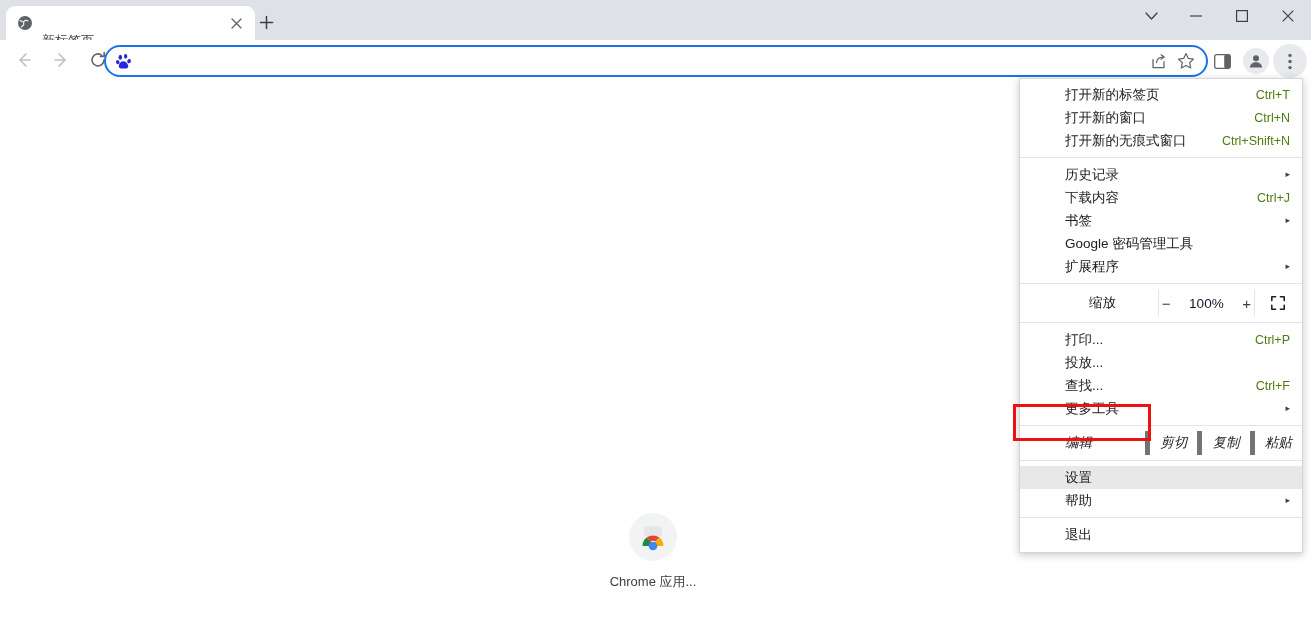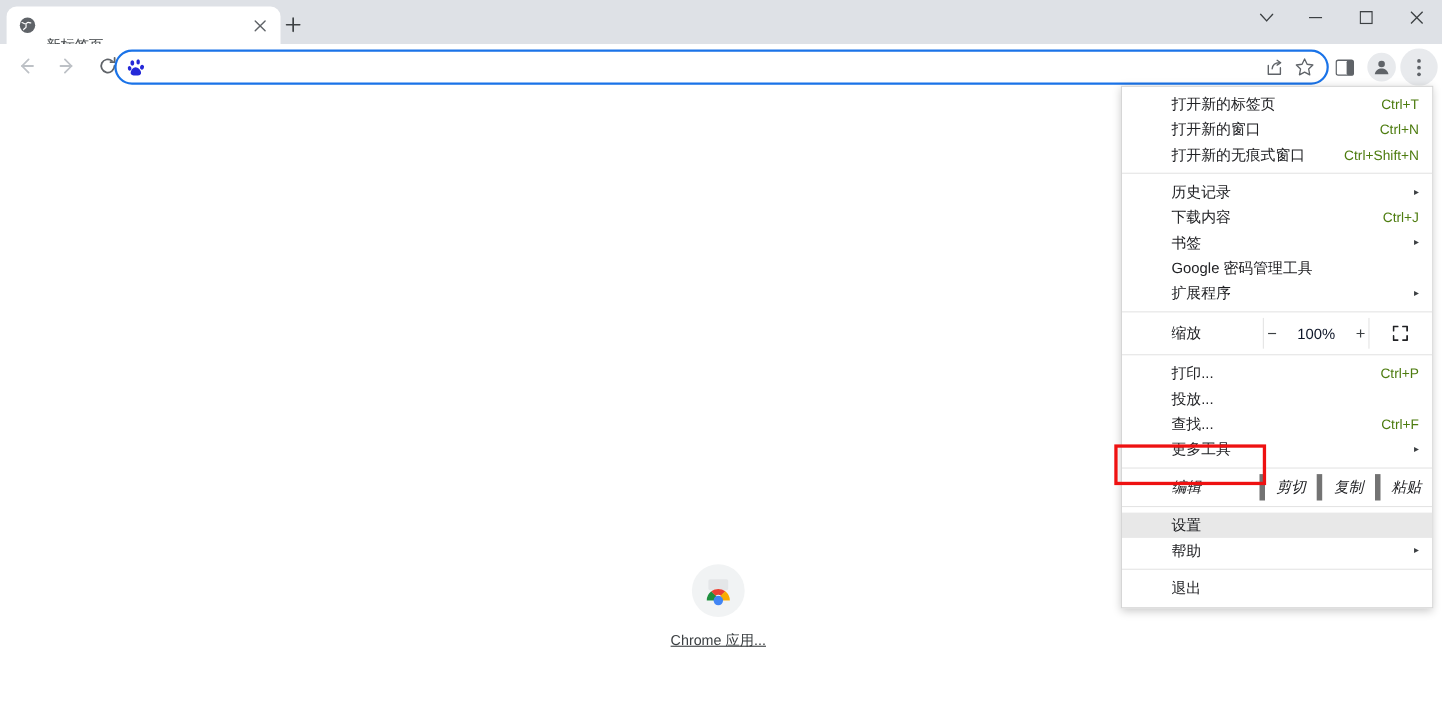--- a/index.html
+++ b/index.html
@@ -121,21 +121,20 @@
     display: flex; flex-direction: column; align-items: center;
   }
   .shortcut-tile {
     width: 48px; height: 48px; border-radius: 50%;
     background: #f1f3f4;
     display: flex; align-items: center; justify-content: center;
   }
   .shortcut-label {
     margin-top: 12px; font-size: 13px; color: #3c4043;
     white-space: nowrap;
-    text-decoration: underline;
   }
 
   
   .menu {
     position: absolute; left: 1019px; top: 78px;
     width: 284px;
     background: #ffffff;
     border: 1px solid #d6d6d6;
     box-shadow: 0 2px 8px rgba(0,0,0,0.22);
     padding: 4px 0 6px 0;
@@ -152,21 +151,21 @@
   .mi-label { flex: 1; }
   .mi-accel { color: #4d7c0f; font-size: 12.5px; }
   .mi-arrow {
     width: 10px; text-align: right; color: #3c4043; font-size: 9px;
     line-height: 1;
   }
   .msep { height: 1px; background: #e4e4e4; margin: 5px 0 5px 0; }
 
   
   .zoomrow {
-    display: flex; align-items: stretch; height: 28px;
+    display: flex; align-items: stretch; height: 28px; margin-left: 24px;
   }
   .zoomrow .zr-label {
     width: 134px; display: flex; align-items: center; padding-left: 45px;
   }
   .zoomrow .zr-ctrl {
     flex: 1; display: flex; align-items: center; justify-content: center;
     border-left: 1px solid #e4e4e4;
     gap: 16px;
   }
   .zr-btn { color: #3c4043; font-size: 15px; width: 14px; text-align: center; }

